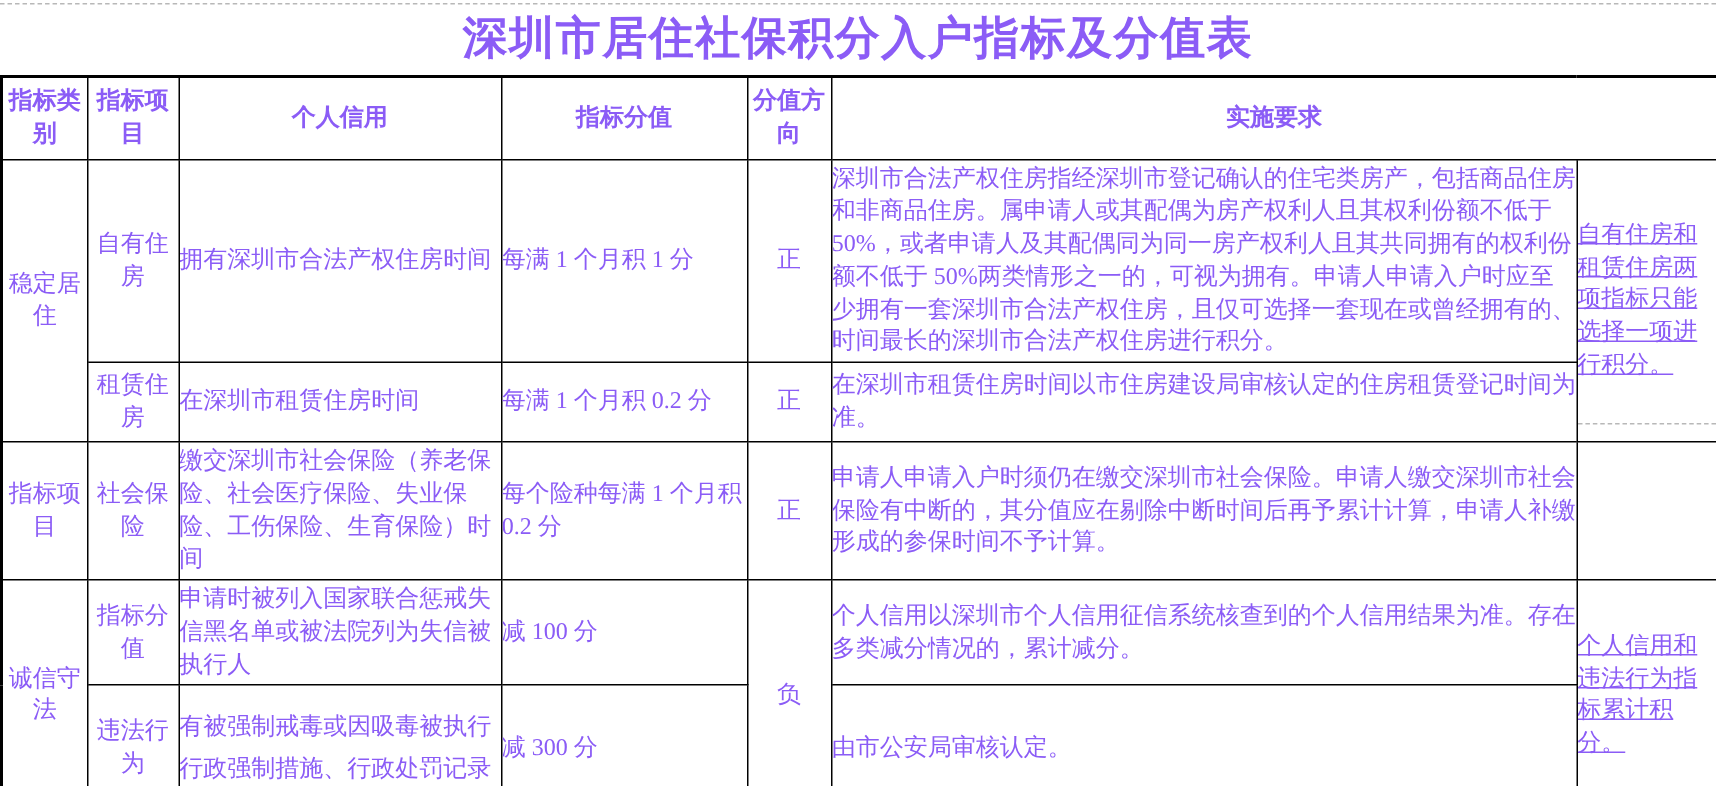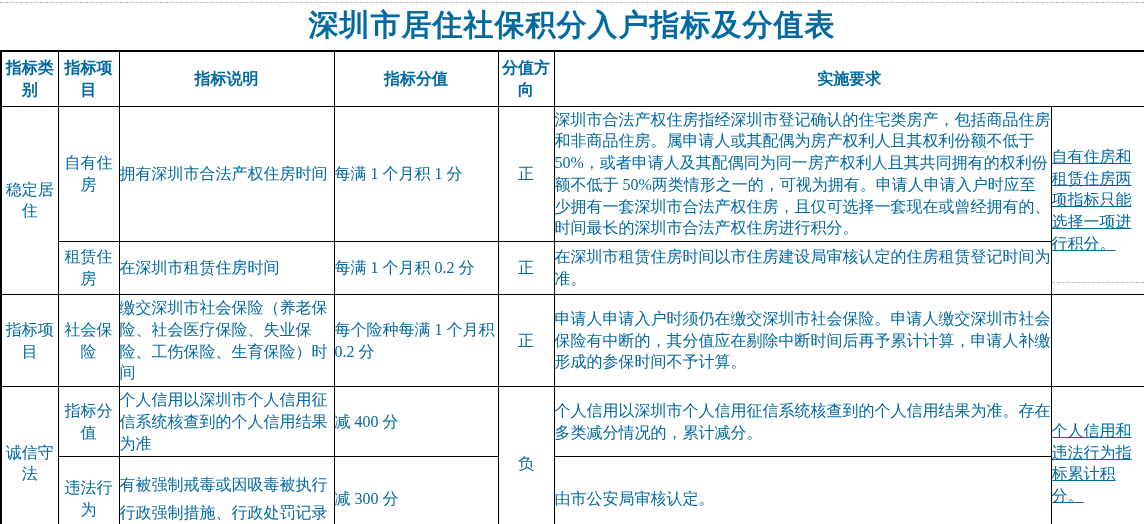--- a/index.html
+++ b/index.html
@@ -1,21 +1,21 @@
 <!DOCTYPE html>
 <html><head>
 <meta charset="utf-8">
 <style>
   html, body { margin: 0; padding: 0; background: #fff; }
   .sheet {
     position: relative;
     width: 1144px;
     height: 524px;
     background: #ffffff;
-    color: #0369a1;
+    color: #8b5cf6;
     font-family: "Liberation Serif", "DejaVu Serif", serif;
     overflow: hidden;
   }
   .dashed-line {
     position: absolute;
     border-top: 1px dashed #b8b8b8;
     height: 0;
   }
   .dash-top { top: 2px; left: 0; width: 1144px; }
   .dash-mid { top: 282px; left: 1052px; width: 92px; }
@@ -71,21 +71,21 @@
       <col style="width:164px">
       <col style="width:56px">
       <col style="width:497px">
       <col style="width:94px">
     </colgroup>
 
     <tbody>
         <tr style="height:55px">
       <th>指标类别</th>
       <th>指标项目</th>
-      <th>指标说明</th>
+      <th>个人信用</th>
       <th>指标分值</th>
       <th>分值方向</th>
       <th colspan="2">实施要求</th>
     </tr>
 
     <tr style="height:130px">
       <td rowspan="2" class="c-center">稳定居住</td>
       <td class="c-center">自有住房</td>
       <td class="c-left cell-desc">拥有深圳市合法产权住房时间</td>
       <td class="c-left cell-score">每满 1 个月积 1 分</td>
@@ -108,22 +108,22 @@
       <td class="c-left cell-desc">缴交深圳市社会保险（养老保险、社会医疗保险、失业保险、工伤保险、生育保险）时间</td>
       <td class="c-left cell-score">每个险种每满 1 个月积 0.2 分</td>
       <td class="c-center">正</td>
       <td class="c-left cell-req">申请人申请入户时须仍在缴交深圳市社会保险。申请人缴交深圳市社会保险有中断的，其分值应在剔除中断时间后再予累计计算，申请人补缴形成的参保时间不予计算。</td>
       <td class="c-left cell-note"></td>
     </tr>
 
     <tr style="height:63px">
       <td rowspan="2" class="c-center">诚信守法</td>
       <td class="c-center">指标分值</td>
-      <td class="c-left cell-desc">个人信用以深圳市个人信用征信系统核查到的个人信用结果为准</td>
-      <td class="c-left cell-score">减 400 分</td>
+      <td class="c-left cell-desc">申请时被列入国家联合惩戒失信黑名单或被法院列为失信被执行人</td>
+      <td class="c-left cell-score">减 100 分</td>
       <td rowspan="2" class="c-center">负</td>
       <td class="c-left cell-req">个人信用以深圳市个人信用征信系统核查到的个人信用结果为准。存在多类减分情况的，累计减分。</td>
       <td rowspan="2" class="c-left cell-note">个人信用和违法行为指标累计积分。</td>
     </tr>
 
     <tr style="height:84px">
       <td class="c-center">违法行为</td>
       <td class="c-left cell-desc" style="line-height:1.7">有被强制戒毒或因吸毒被执行行政强制措施、行政处罚记录</td>
       <td class="c-left cell-score">减 300 分</td>
       <td class="c-left cell-req">由市公安局审核认定。</td>

